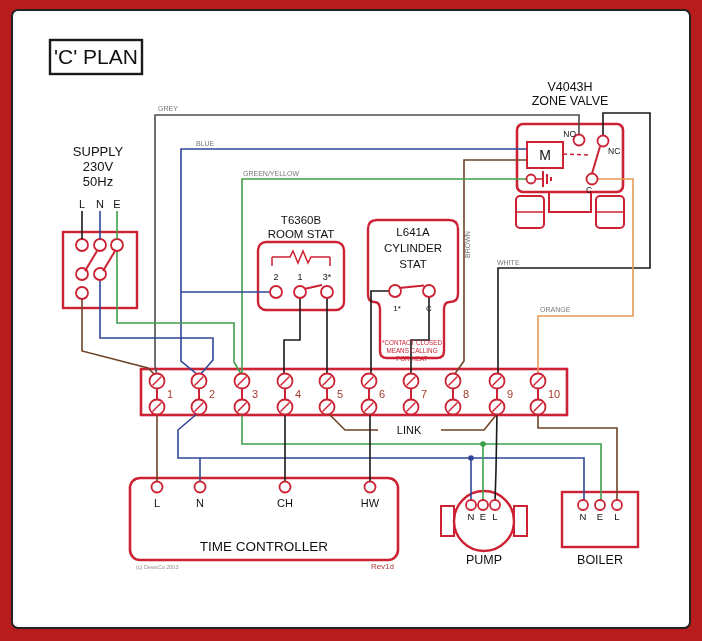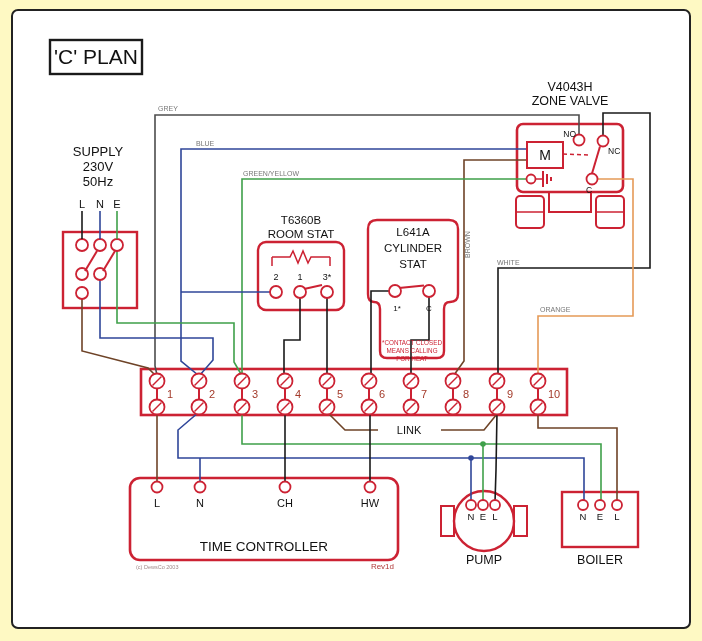--- a/index.html
+++ b/index.html
@@ -1,16 +1,16 @@
 <!DOCTYPE html>
 <html style="--red: #cc2233; --blue: #2f4699; --green: #3fa04a; --brown: #6e4327; --orange: #e59a57; --black: #1a1a1a;"><head>
 <meta charset="utf-8">
 <style>
   html,body{margin:0;padding:0;background:#ffffff;}
-  .stage{position:relative;width:702px;height:641px;background:#fef9c3;font-family:"Liberation Sans",sans-serif;}
+  .stage{position:relative;width:702px;height:641px;background:#b91c1c;font-family:"Liberation Sans",sans-serif;}
   svg{position:absolute;left:0;top:0;}
   svg text{font-family:"Liberation Sans",sans-serif;fill:#111;}
   .frame{fill:#fff;stroke:#222;stroke-width:2;}
   .titlebox{fill:#fff;stroke:#1a1a1a;stroke-width:2.4;}
   .redbox{fill:#fff;stroke:var(--red);stroke-width:2.4;}
   .redline{stroke:var(--red);stroke-width:2;fill:none;}
   .redthin{stroke:var(--red);stroke-width:1.5;fill:none;}
   .term{fill:#fff;stroke:var(--red);stroke-width:1.8;}
   .wire{fill:none;stroke-width:1.6;}
   .w-grey{stroke:#4d4d4d;}

